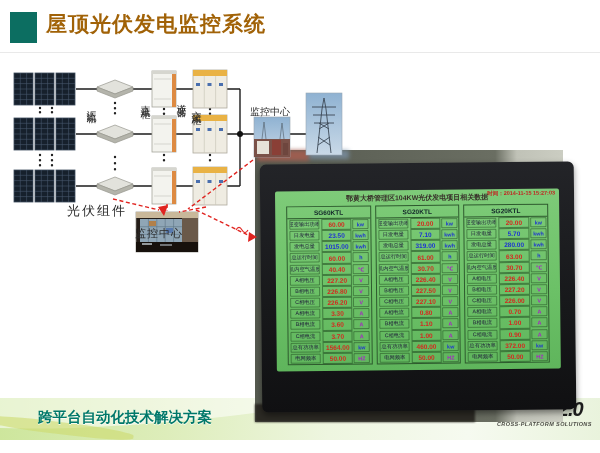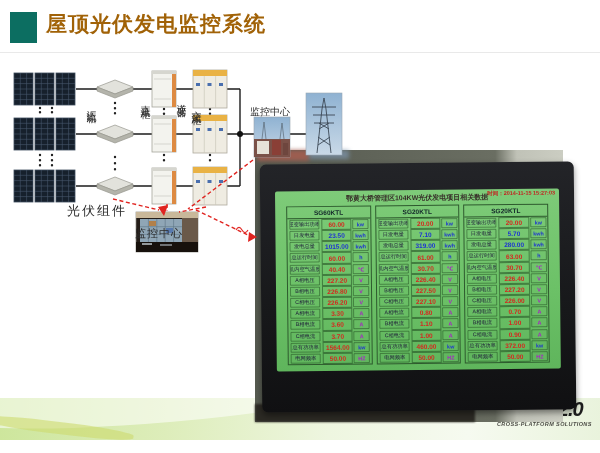--- a/index.html
+++ b/index.html
@@ -207,20 +207,21 @@
     <span class="vtext v2">交流柜</span>
   </div>
   <div class="dlabel lab-transformer">监控中心</div>
   <div class="dlabel lab-monitor">监控中心</div>
 
   <div class="banner">
     <div class="sw1"></div>
     <div class="sw2"></div>
     <div class="sw3"></div>
   </div>
+  <div class="footer-left">跨平台自动化技术解决方案</div>
   <div class="logo">
     <span class="q">QTouch</span><span class="v">2.0</span>
   </div>
   <div class="logo-tag">CROSS-PLATFORM SOLUTIONS</div>
 
   <div class="photo">
     <div class="photo-blur-red"></div>
     <div class="photo-blur-blue"></div>
     <div class="photo-floor"></div>
     <div class="bezel">

